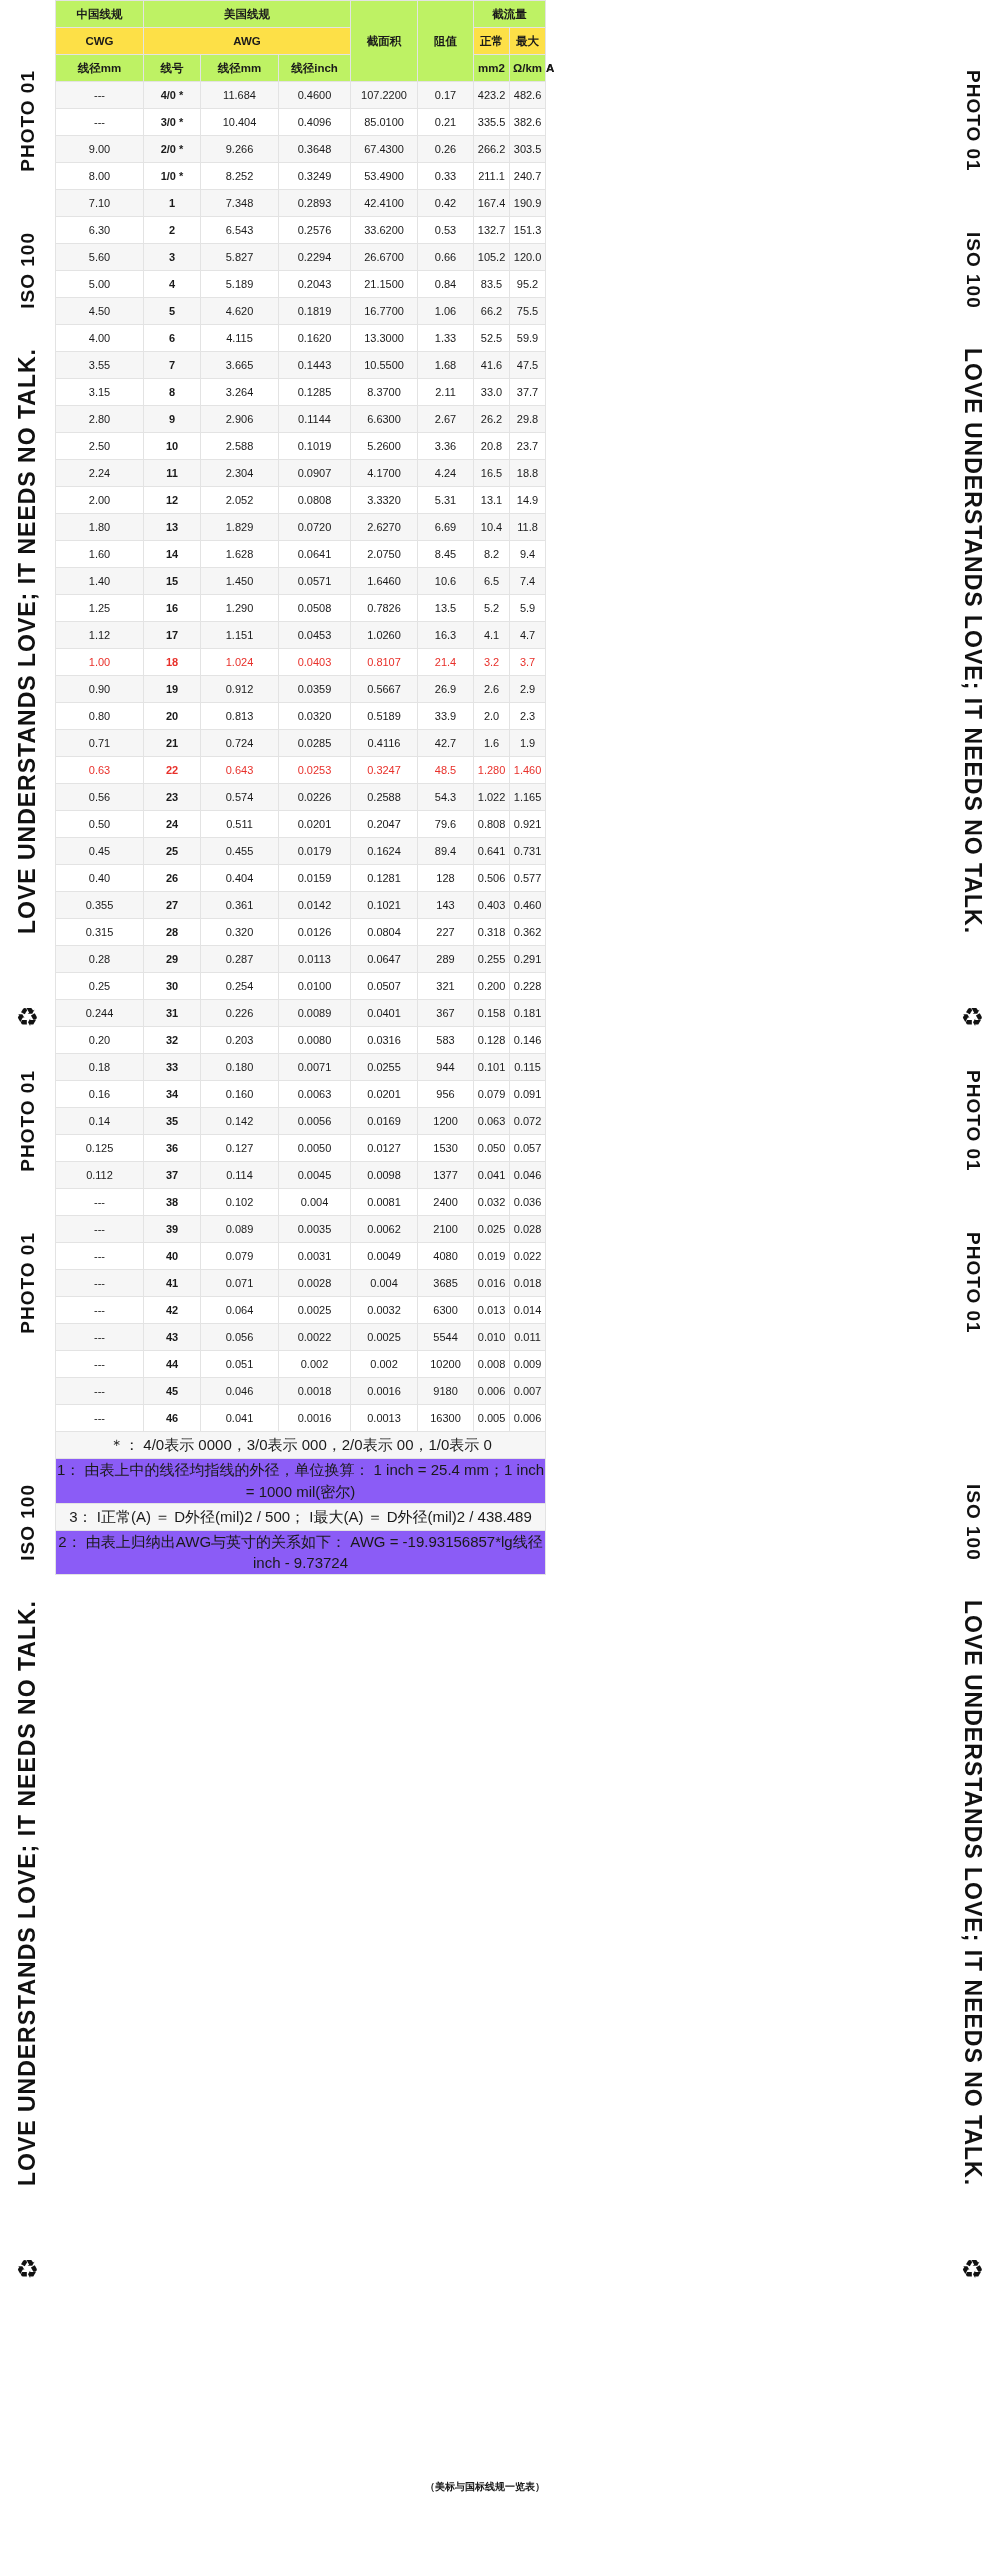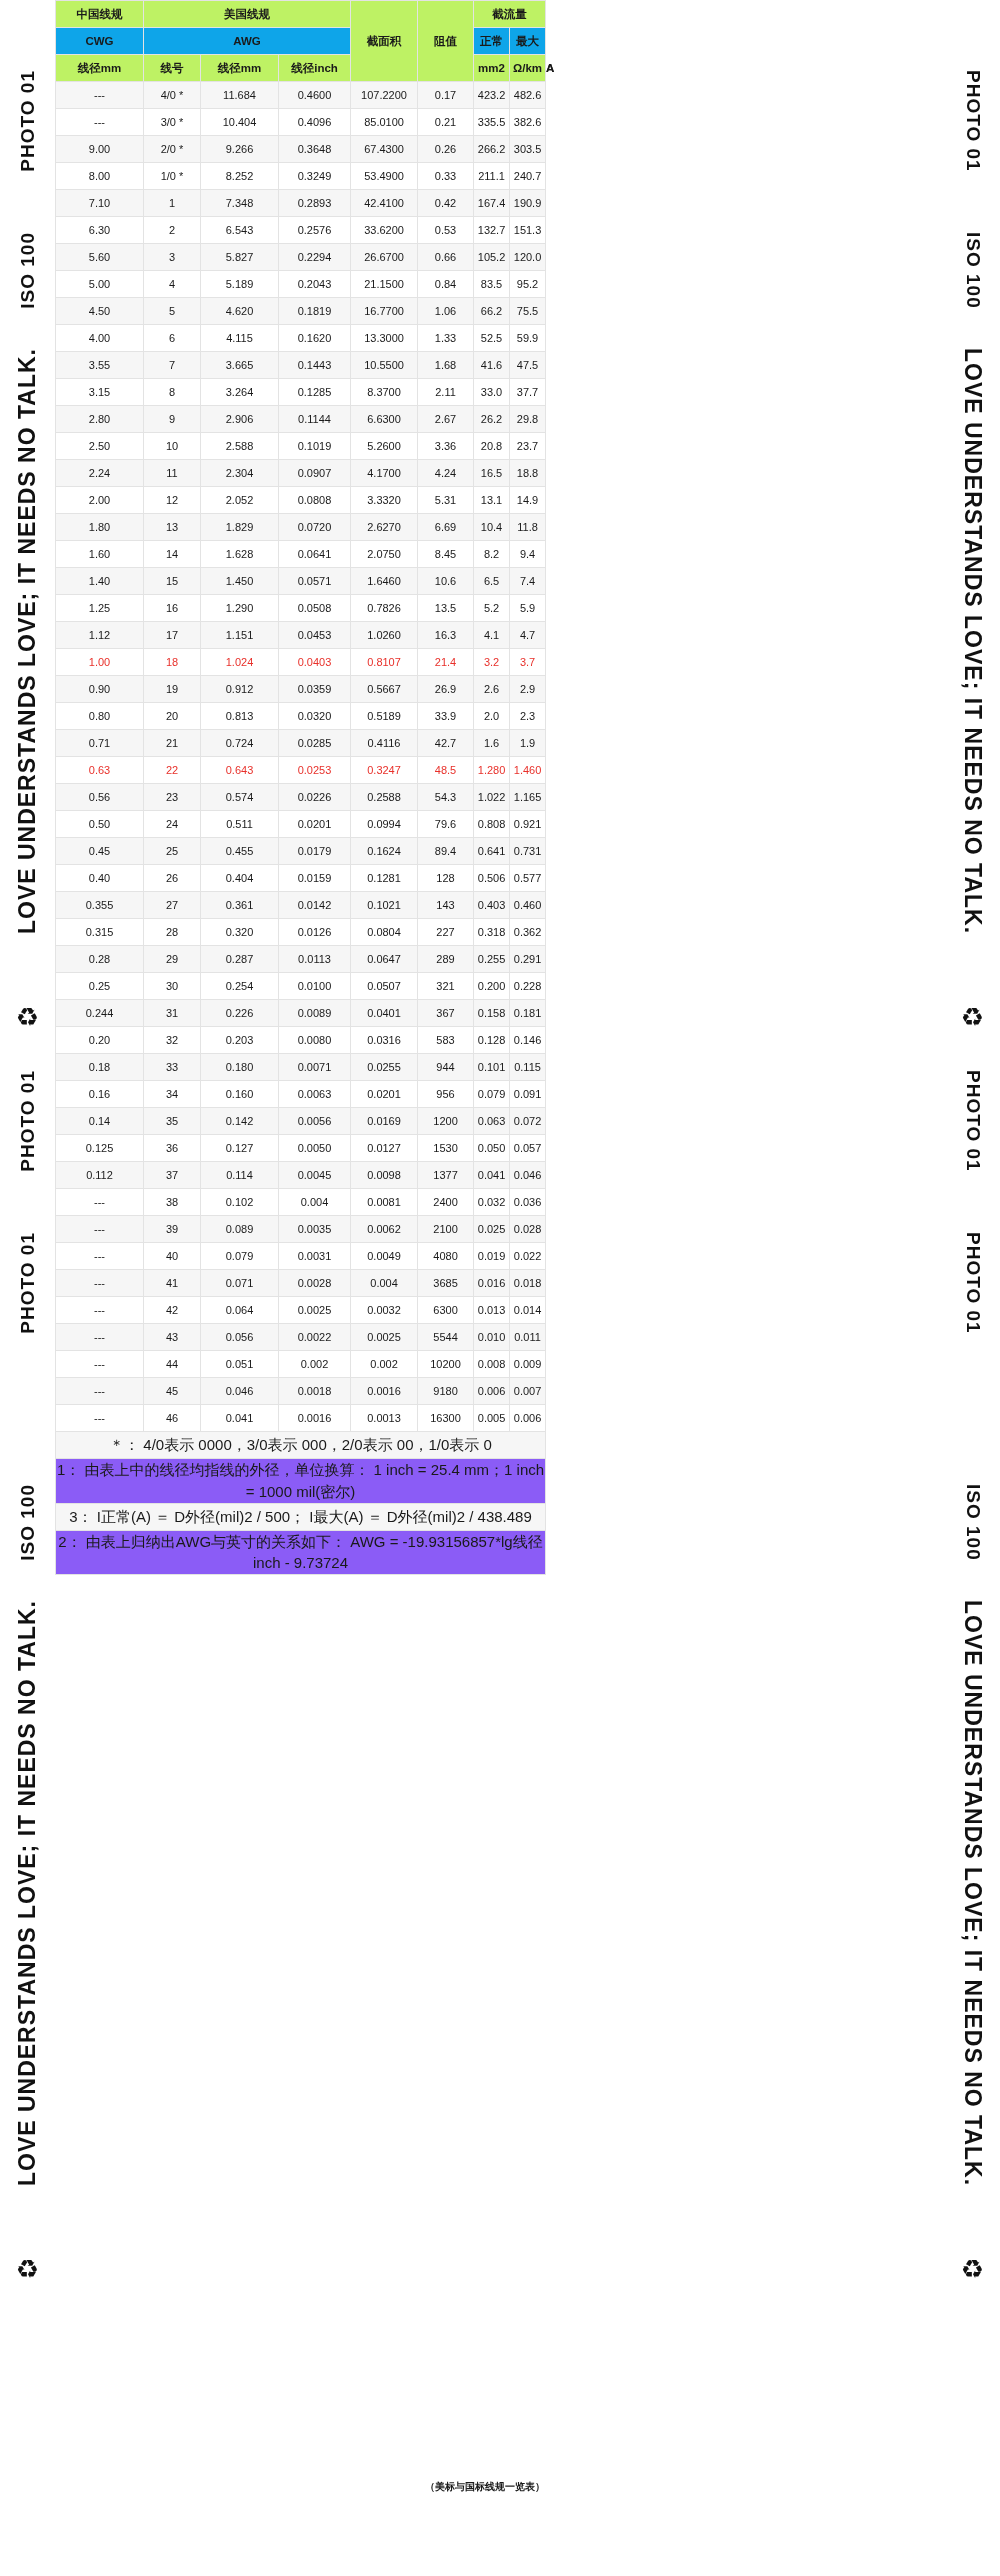--- a/index.html
+++ b/index.html
@@ -55,24 +55,24 @@
     padding:0;
     height:26px;
     font-weight:normal;
   }
   table.gauge thead th{
     background:#bef264;
     font-weight:bold;
     font-size:11.5px;
     height:26px;
   }
-  table.gauge thead th.white{background:#0ea5e9;}
+  table.gauge thead th.white{background:#fde047;}
   tbody tr.odd td{background:#f6f6f6;}
   tbody tr.even td{background:#ffffff;}
-  tbody td.awg{font-weight:normal;}
+  tbody td.awg{font-weight:bold;}
   tbody tr.hl td{color:#e8302a;}
   tfoot td{
     text-align:left;
     padding:7px 0 7px 14px;
     font-size:15px;
     height:auto;
     line-height:1.45;
   }
   tfoot tr.odd td{background:#f6f6f6;}
   tfoot tr.even td{background:#8b5cf6;}
@@ -404,21 +404,21 @@
           <td>0.2588</td>
           <td>54.3</td>
           <td>1.022</td>
           <td>1.165</td>
         </tr>
         <tr class="even">
           <td>0.50</td>
           <td class="awg">24</td>
           <td>0.511</td>
           <td>0.0201</td>
-          <td>0.0994</td>
+          <td>0.2047</td>
           <td>79.6</td>
           <td>0.808</td>
           <td>0.921</td>
         </tr>
         <tr class="odd">
           <td>0.45</td>
           <td class="awg">25</td>
           <td>0.455</td>
           <td>0.0179</td>
           <td>0.1624</td>

